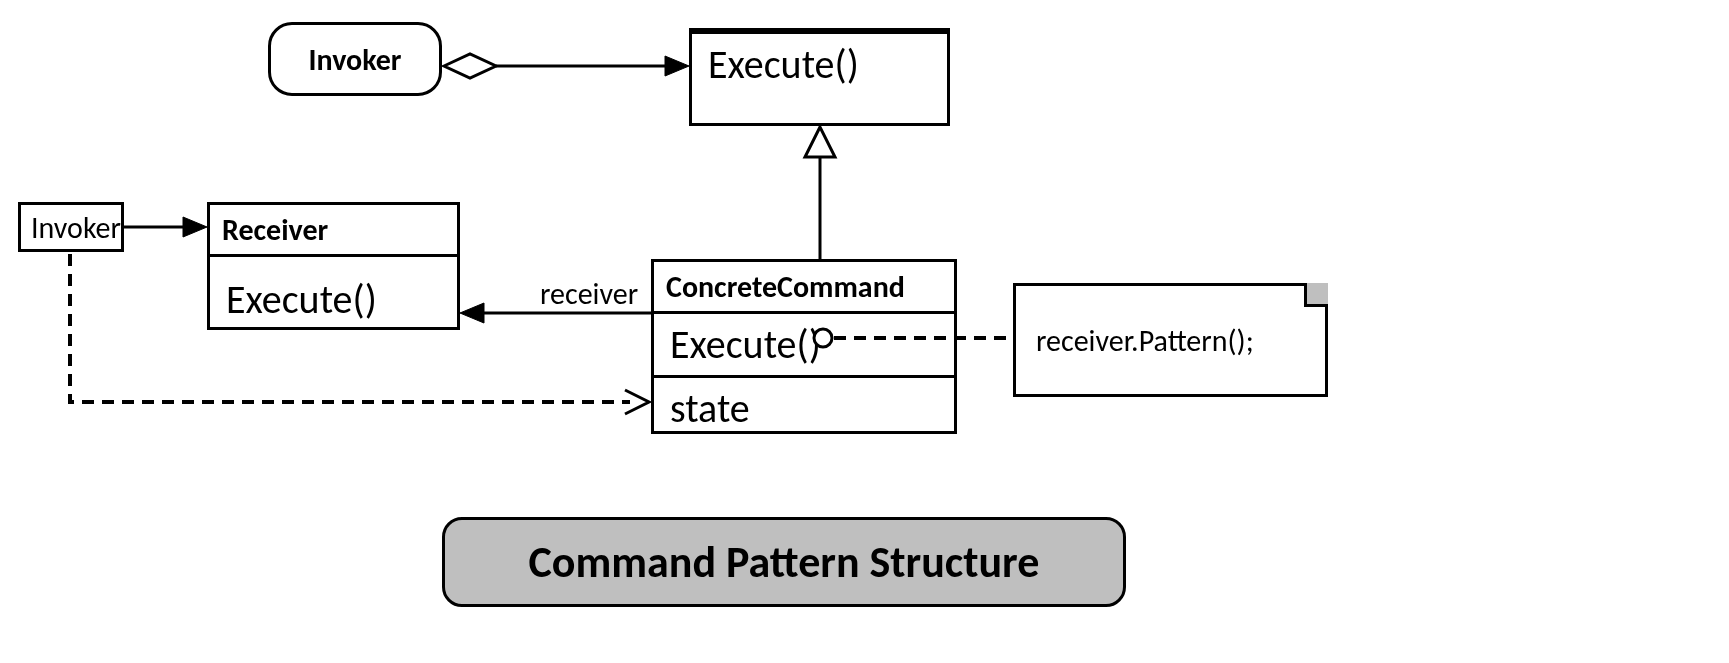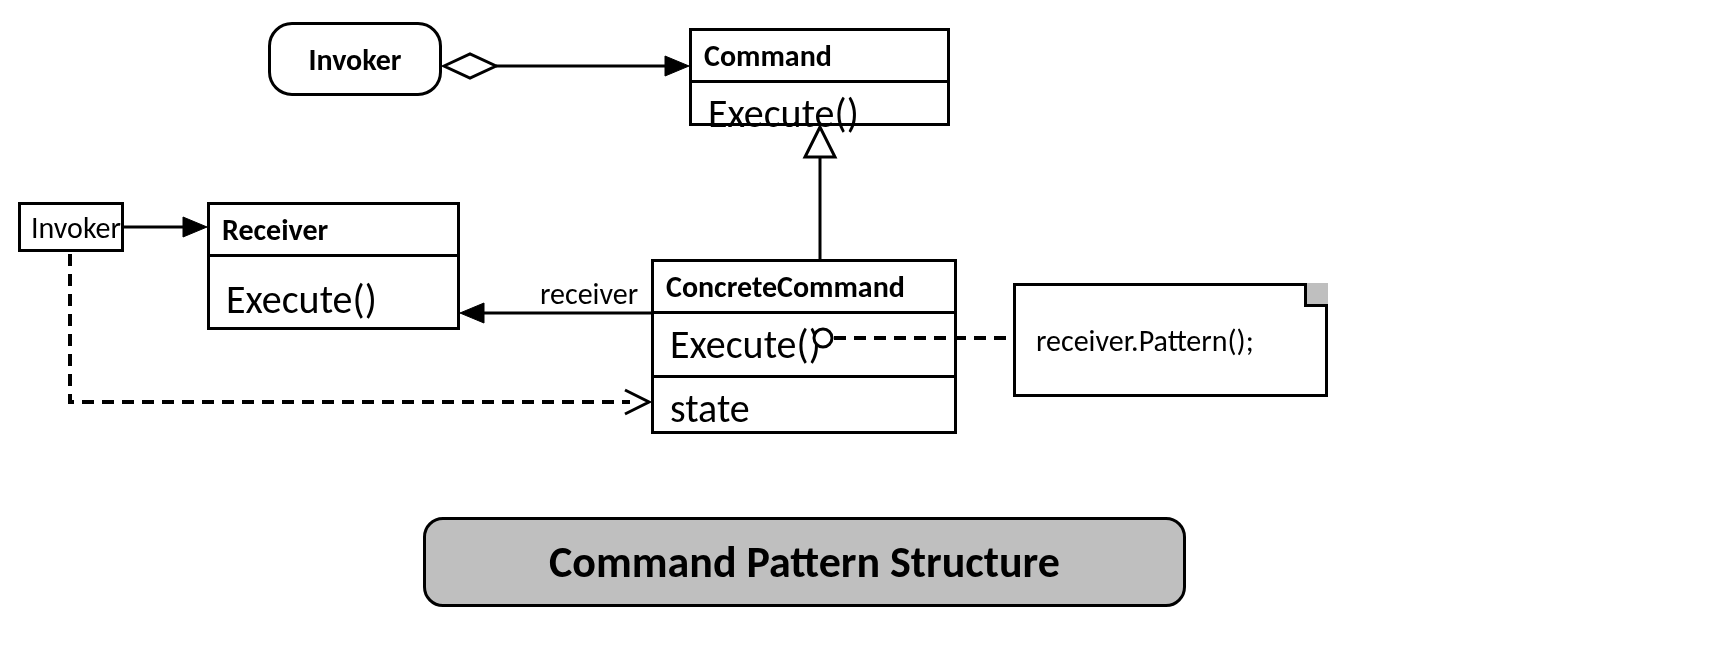--- a/index.html
+++ b/index.html
@@ -116,40 +116,39 @@
   <div class="box" style="left:268px; top:22px; width:174px; height:74px; display:flex; align-items:center; justify-content:center;border-radius:24px;">
     <span class="uml-title" style="padding:0;">Invoker</span>
   </div>
 
   <div class="box" style="left:207px; top:202px; width:253px; height:128px;">
     <div class="uml-title">Receiver</div>
     <div class="uml-row" style="padding-top:18px;">Execute()</div>
   </div>
 
   <div class="box" style="left:689px; top:28px; width:261px; height:98px;">
-    <div class="uml-title">Command</div>
     <div class="uml-row">Execute()</div>
   </div>
 
   <div class="box" style="left:651px; top:259px; width:306px; height:175px;">
     <div class="uml-title">ConcreteCommand</div>
     <div class="uml-row" style="position:relative;">
       <span>Execute()</span>
     </div>
     <div class="uml-row">state</div>
   </div>
 
   <div class="box note-box" style="left:1013px; top:283px; width:315px; height:114px; display:flex; align-items:center; padding-left:20px; font-size:30px;">
     <span>receiver.Pattern();</span>
     <div class="corner"></div>
   </div>
 
   <div class="label" style="left:540px; top:275px;">receiver</div>
 
-  <div class="caption" style="left:423px; top:517px; width:763px; height:90px;">Command Pattern Structure</div>
+  <div class="caption" style="left:442px; top:517px; width:684px; height:90px;">Command Pattern Structure</div>
 
   <svg class="overlay">
 
     
     <g>
       <line class="line-solid" x1="124" y1="227" x2="188" y2="227"></line>
       <polygon class="arrowhead-fill" points="207,227 183,217 183,237"></polygon>
     </g>
 
      Command (aggregation diamond at Invoker side, filled arrowhead at Command side) --&gt;

